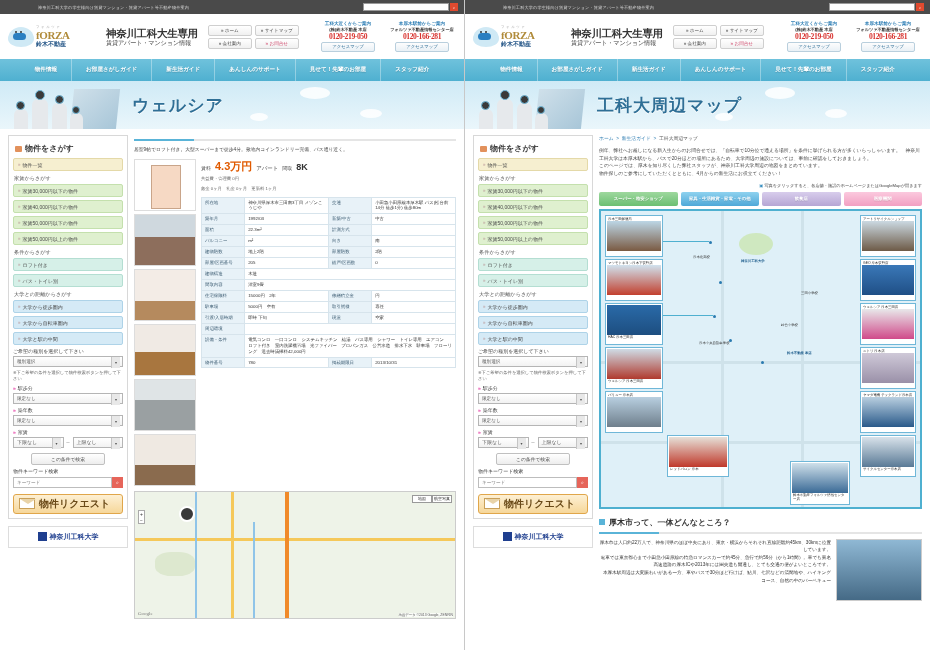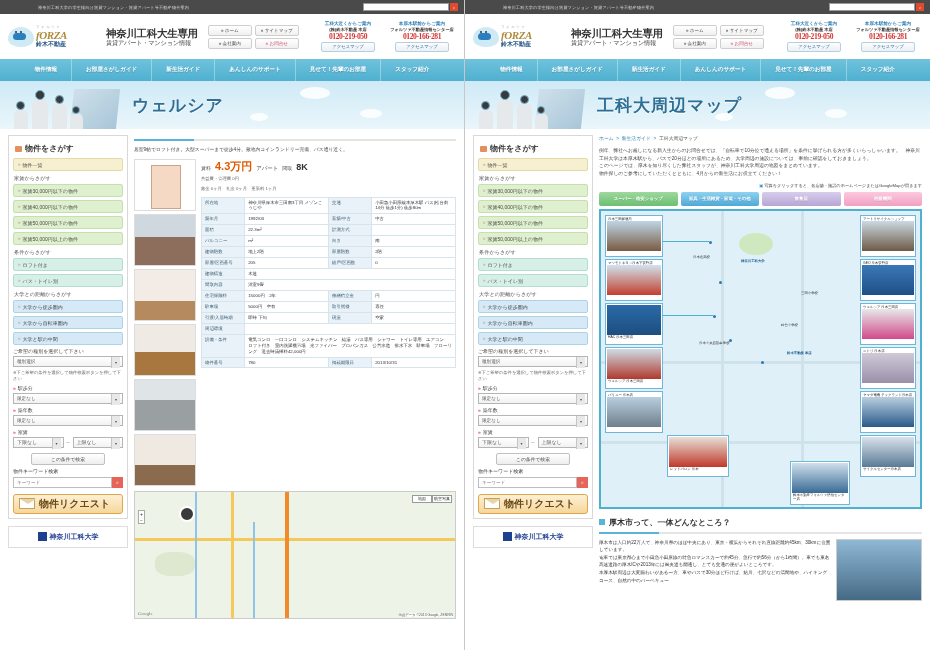--- a/index.html
+++ b/index.html
@@ -17,21 +17,21 @@
   .utilbar .ubtn { width:8px; height:8px; background:#e04a2f; margin-left:1px; display:flex; align-items:center; justify-content:center; color:#fff; font-size:4px; }
 
   
   .header { height:45px; background:#fff; display:flex; align-items:center; padding:0 8px; position:relative; }
   .logo { display:flex; align-items:center; gap:2px; width:92px; }
   .logo .mascot { width:26px; height:20px; border-radius:50%/60% 60% 40% 40%; background:#cfe9f5; position:relative; flex:none; }
   .logo .mascot:after { content:""; position:absolute; left:5px; top:6px; width:13px; height:7px; border-radius:4px; background:#2a7fc1; }
   .logo .mascot i { position:absolute; width:2px; height:2px; background:#333; border-radius:50%; top:4px; left:7px; box-shadow:5px 0 0 #333; }
   .logo .ltxt { line-height:1; }
   .logo .lkana { font-size:3.4px; color:#9a9a9a; letter-spacing:1.6px; }
-  .logo .lname { font-size:11px; font-weight:bold; color:#b08b3a; font-family:"Liberation Serif",serif; letter-spacing:-.4px;font-style:italic; }
+  .logo .lname { font-size:11px; font-weight:bold; color:#b08b3a; font-family:"Liberation Serif",serif; letter-spacing:-.4px; }
   .logo .lco { font-size:6px; font-weight:bold; color:#2a5a8a; }
   .htitle { margin-left:6px; line-height:1.15; }
   .htitle .h1 { font-size:10.5px; font-weight:bold; color:#333; letter-spacing:-.3px; }
   .htitle .h2 { font-size:6.2px; color:#444; letter-spacing:-.2px; }
   .hbtns { margin-left:10px; display:grid; grid-template-columns:1fr 1fr; gap:2px 3px; }
   .hbtn { width:44px; height:11px; border:1px solid #cfcfcf; border-radius:2px; background:linear-gradient(#fff,#f0f0f0); font-size:4.6px; color:#444; display:flex; align-items:center; justify-content:center; }
   .hbtn.alt { color:#d0476a; }
   .contacts { margin-left:auto; display:flex; gap:6px; }
   .cblk { width:68px; text-align:center; line-height:1.25; }
   .cblk .ct { font-size:4.6px; font-weight:bold; color:#2f7fb5; }
@@ -139,21 +139,21 @@
   .bigmap .rd { position:absolute; background:#cfe2ea; }
   .bigmap .green { position:absolute; border-radius:50%; background:#cfe8c0; }
   .ph { position:absolute; border:1px solid #6fb7d8; background:#fff; padding:1px; }
   .ph .cap { font-size:3.4px; color:#222; line-height:1.2; background:#fff; display:block; padding:0 1px; }
   .ph .img { display:block; background:linear-gradient(#9fc8e0,#6a8aa0); }
   .lbl { position:absolute; font-size:3.4px; color:#333; }
   .lbl.b { font-weight:bold; color:#1a5a8a; }
   .dot { position:absolute; width:3px; height:3px; border-radius:50%; background:#2a7ab0; }
   .cline { position:absolute; background:#4fb0d0; height:1px; }
 
-  .sect2 { margin-top:8px; }
+  .sect2 { margin-top:8px;text-align:right; }
   .btxt { font-size:4.6px; color:#333; line-height:1.65; }
   .btmwrap { display:flex; gap:5px; align-items:flex-start; }
   .btmimg { width:86px; height:62px; flex:none; border:1px solid #ccc; background:linear-gradient(#8fb8d4,#456a86); }
 </style>
 </head>
 <body>
 
 <div class="stage">
 
   <div class="panel">

